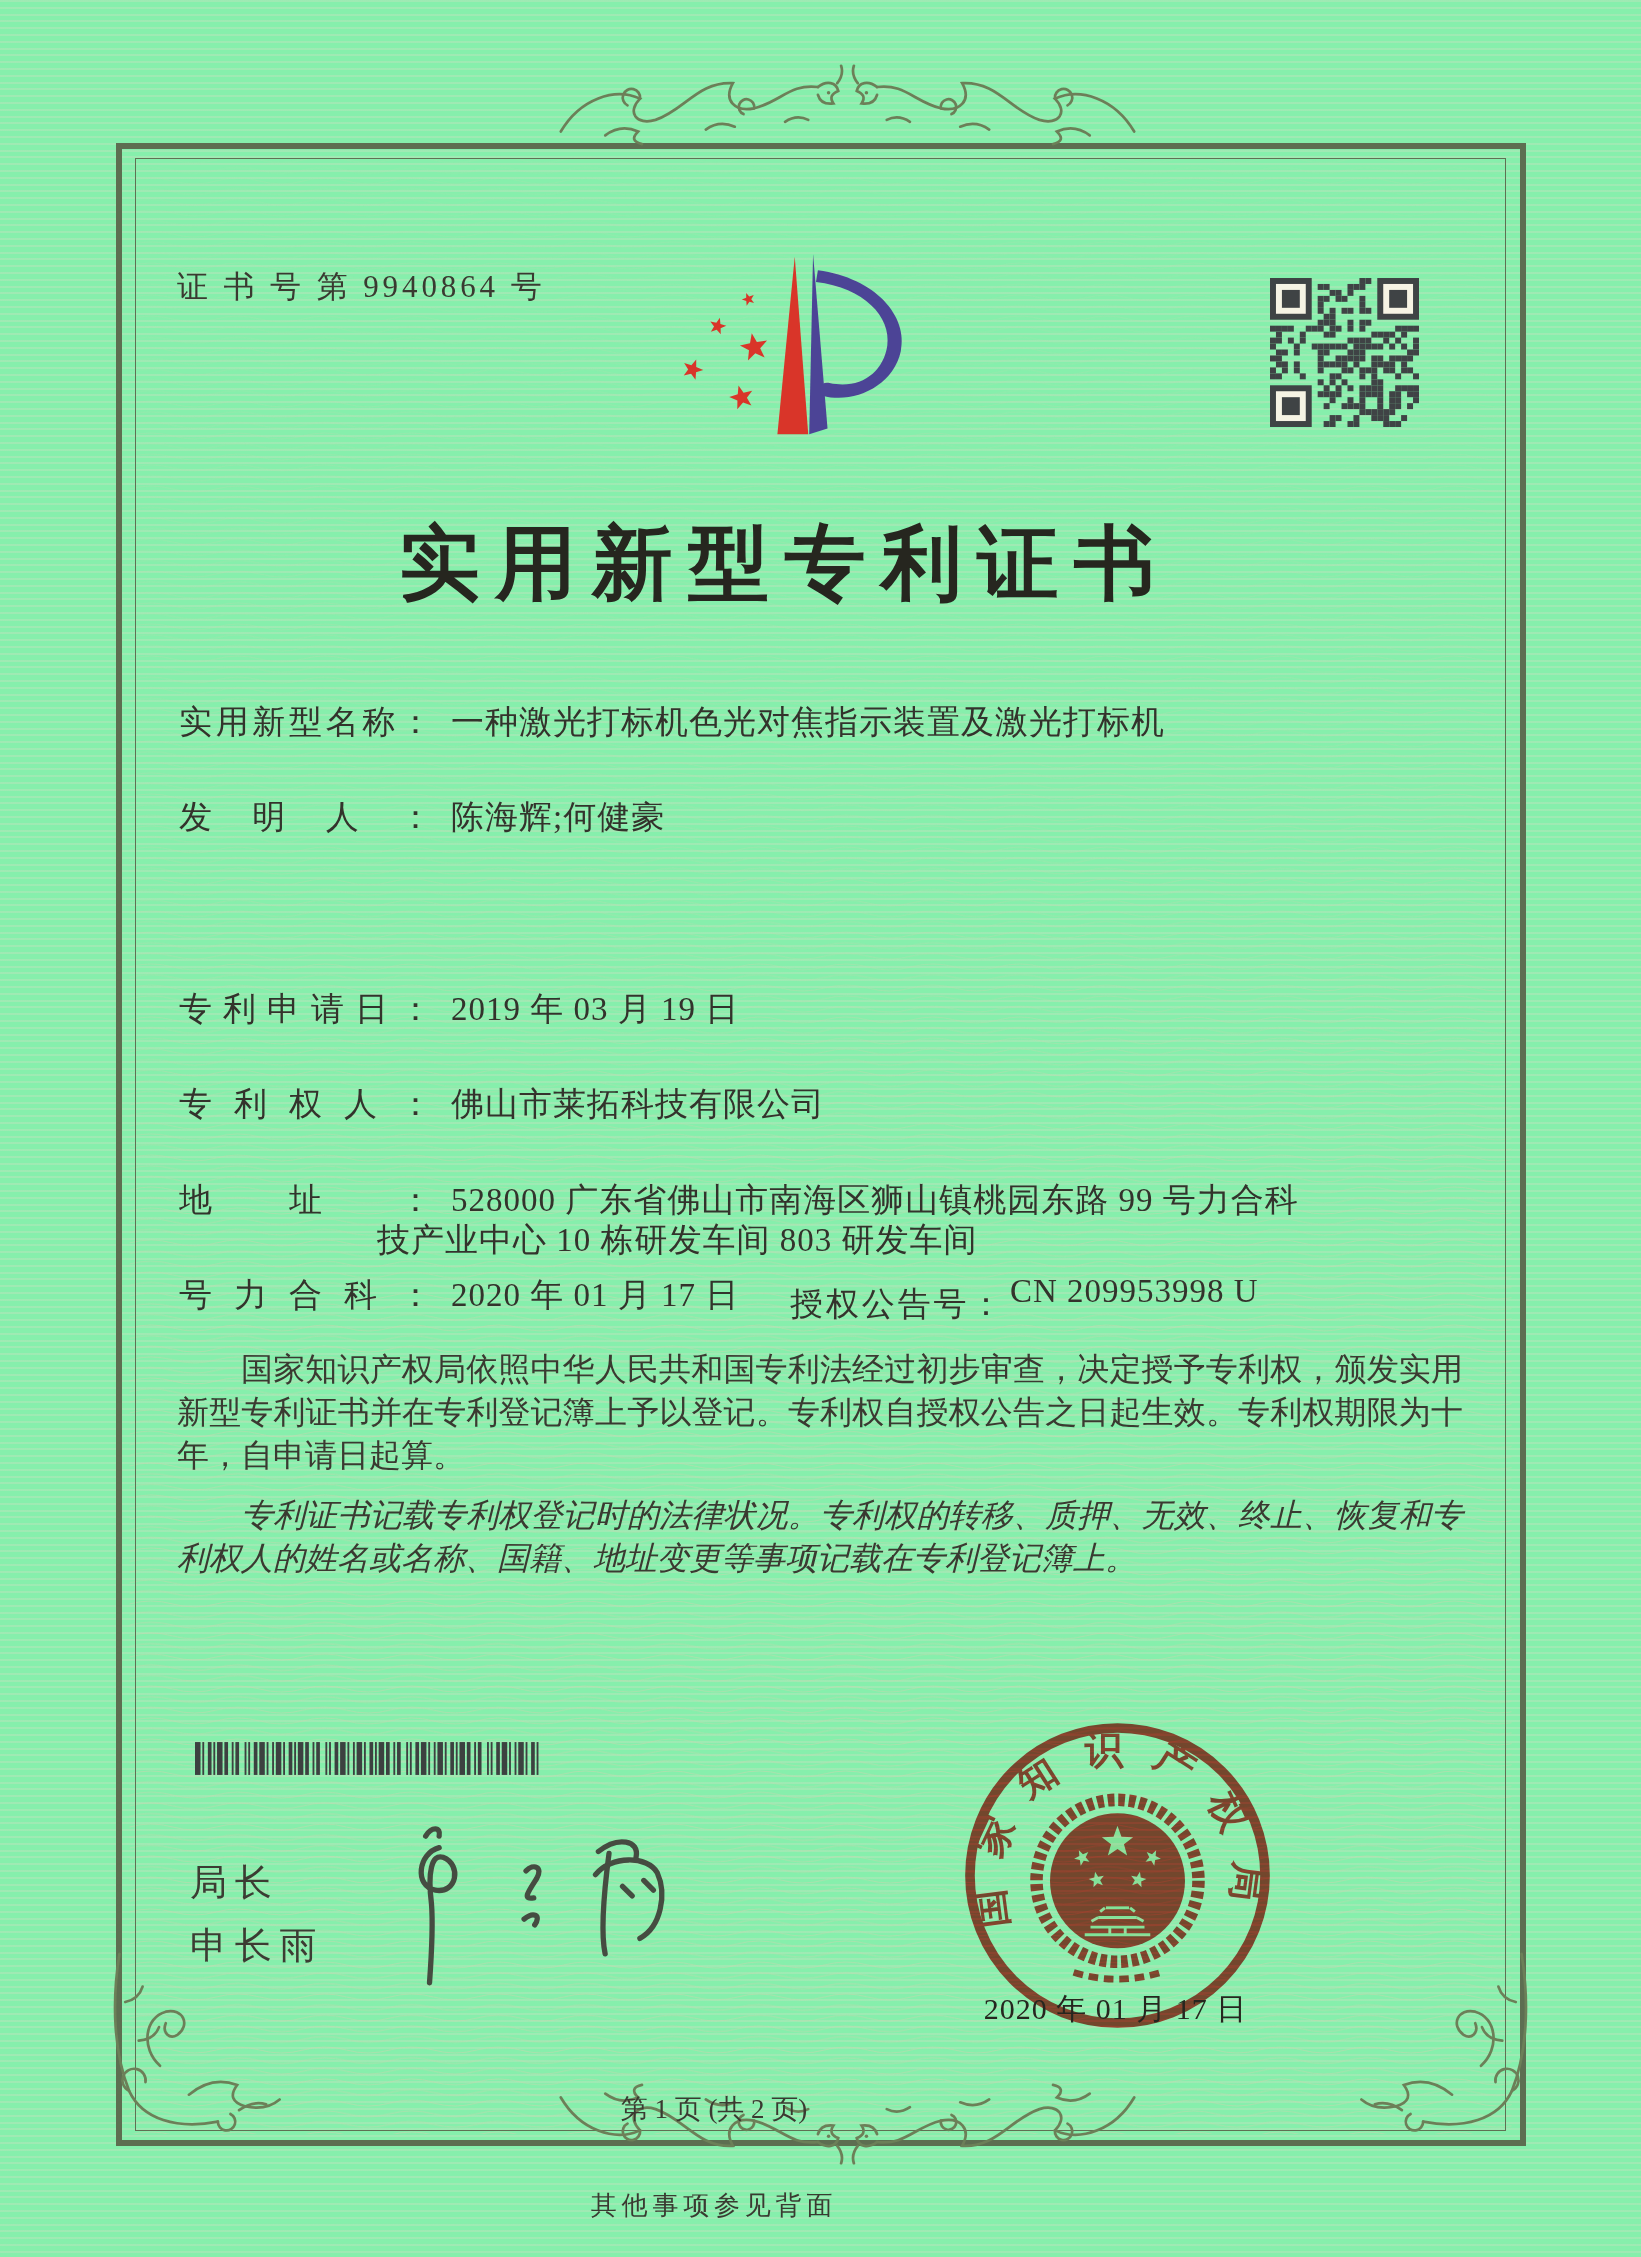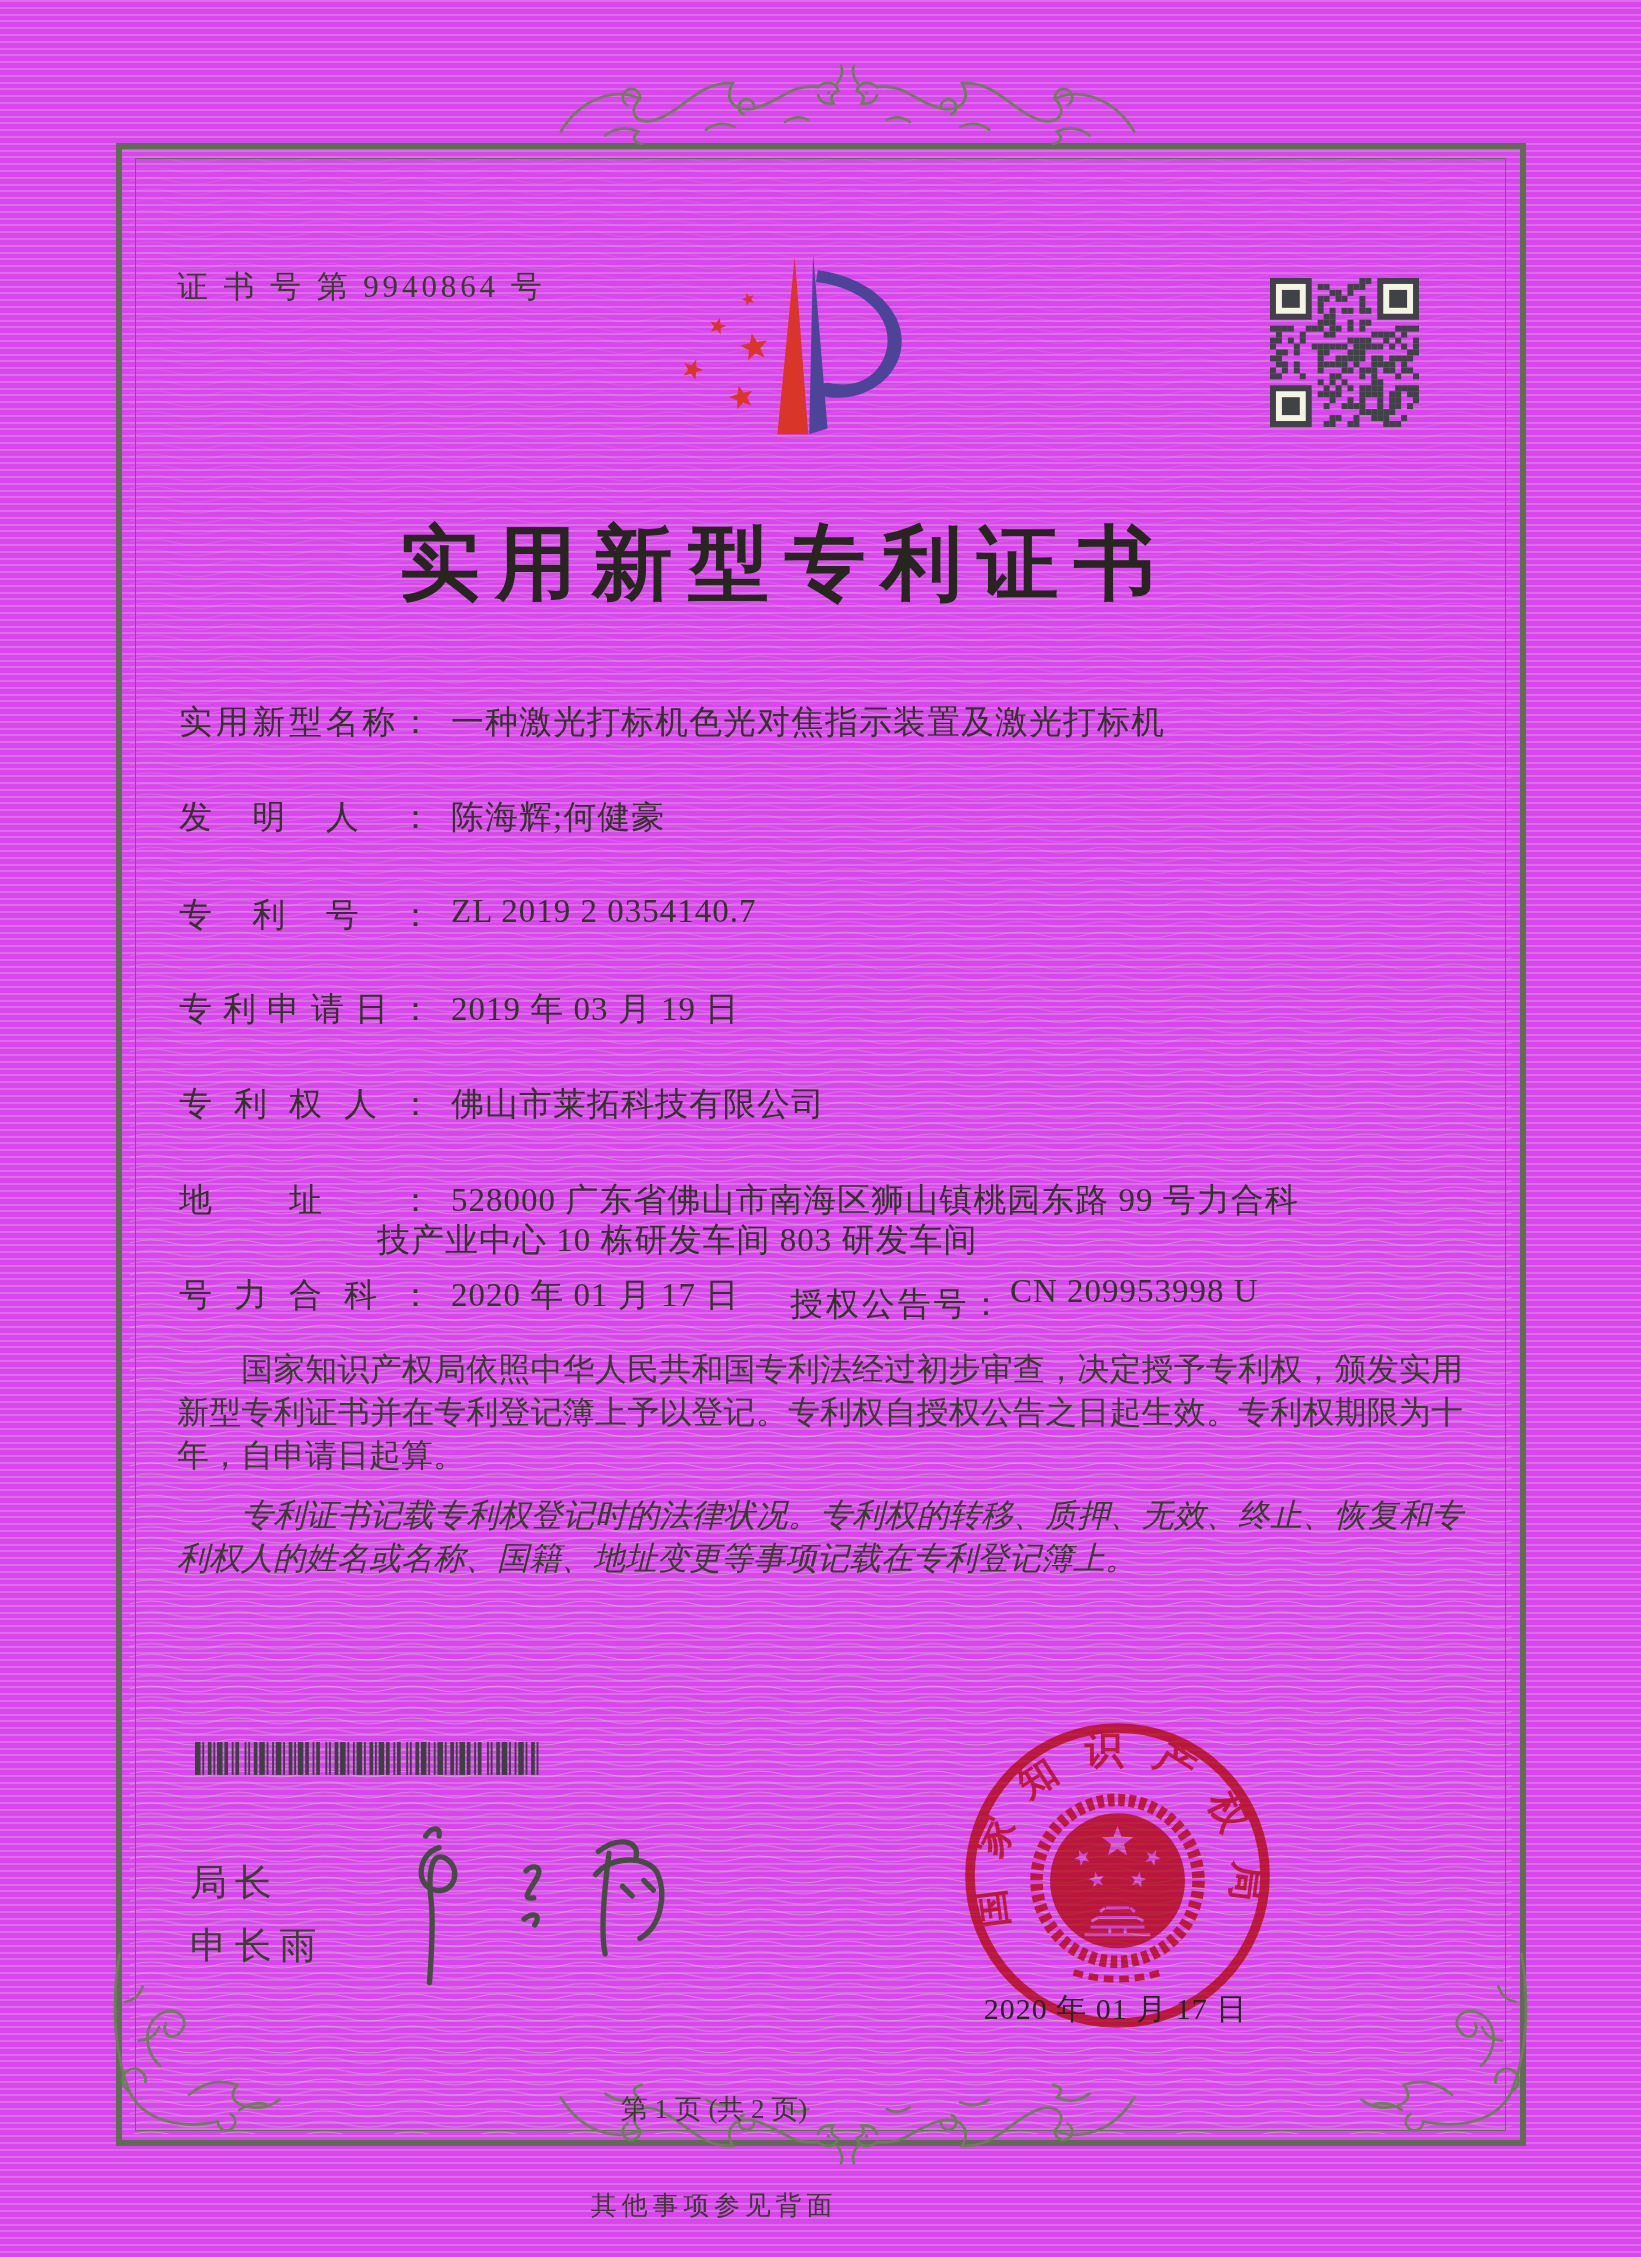--- a/index.html
+++ b/index.html
@@ -1,17 +1,17 @@
 <!DOCTYPE html>
 <html><head>
 <meta charset="utf-8">
 <style>
   html,body{margin:0;padding:0;background:#e9e6d8;}
   .page{position:relative;width:1641px;height:2257px;margin:0 auto;overflow:hidden;
-        background:#d946ef;font-family:"Liberation Serif","DejaVu Serif",serif;color:#33332c;}
+        background:#86efac;font-family:"Liberation Serif","DejaVu Serif",serif;color:#33332c;}
   .page::before{content:"";position:absolute;inset:0;pointer-events:none;
         background:repeating-linear-gradient(180deg,rgba(223,220,198,.28) 0 1.9px,rgba(255,255,255,0) 1.9px 6.8px);}
   
   .f-outer{position:absolute;left:116px;top:143px;width:1410px;height:2003px;
            border:6.8px solid #5d6e51;box-sizing:border-box;}
   .f-inner{position:absolute;left:135px;top:158px;width:1371px;height:1973px;
            border:1.9px solid #5f7053;box-sizing:border-box;}
   .waves{position:absolute;left:129px;top:154px;pointer-events:none;}
   
   .cert-no{position:absolute;left:177px;top:266px;font-size:31px;letter-spacing:3.9px;color:#3a3a31;}
@@ -353,24 +353,20 @@
   <div class="title">实用新型专利证书</div>
 
   <div class="row" style="top:700px">
     <span class="lab">实用新型名称：</span>
     <span class="val">一种激光打标机色光对焦指示装置及激光打标机</span>
   </div>
   <div class="row" style="top:795px">
     <span class="lab">发明人：</span>
     <span class="val">陈海辉;何健豪</span>
   </div>
-  <div class="row" style="top:893px">
-    <span class="lab">专利号：</span>
-    <span class="val">ZL 2019 2 0354140.7</span>
-  </div>
   <div class="row" style="top:987px">
     <span class="lab">专利申请日：</span>
     <span class="val">2019 年 03 月 19 日</span>
   </div>
   <div class="row" style="top:1082px">
     <span class="lab">专利权人：</span>
     <span class="val">佛山市莱拓科技有限公司</span>
   </div>
   <div class="row" style="top:1178px">
     <span class="lab">地址：</span>

